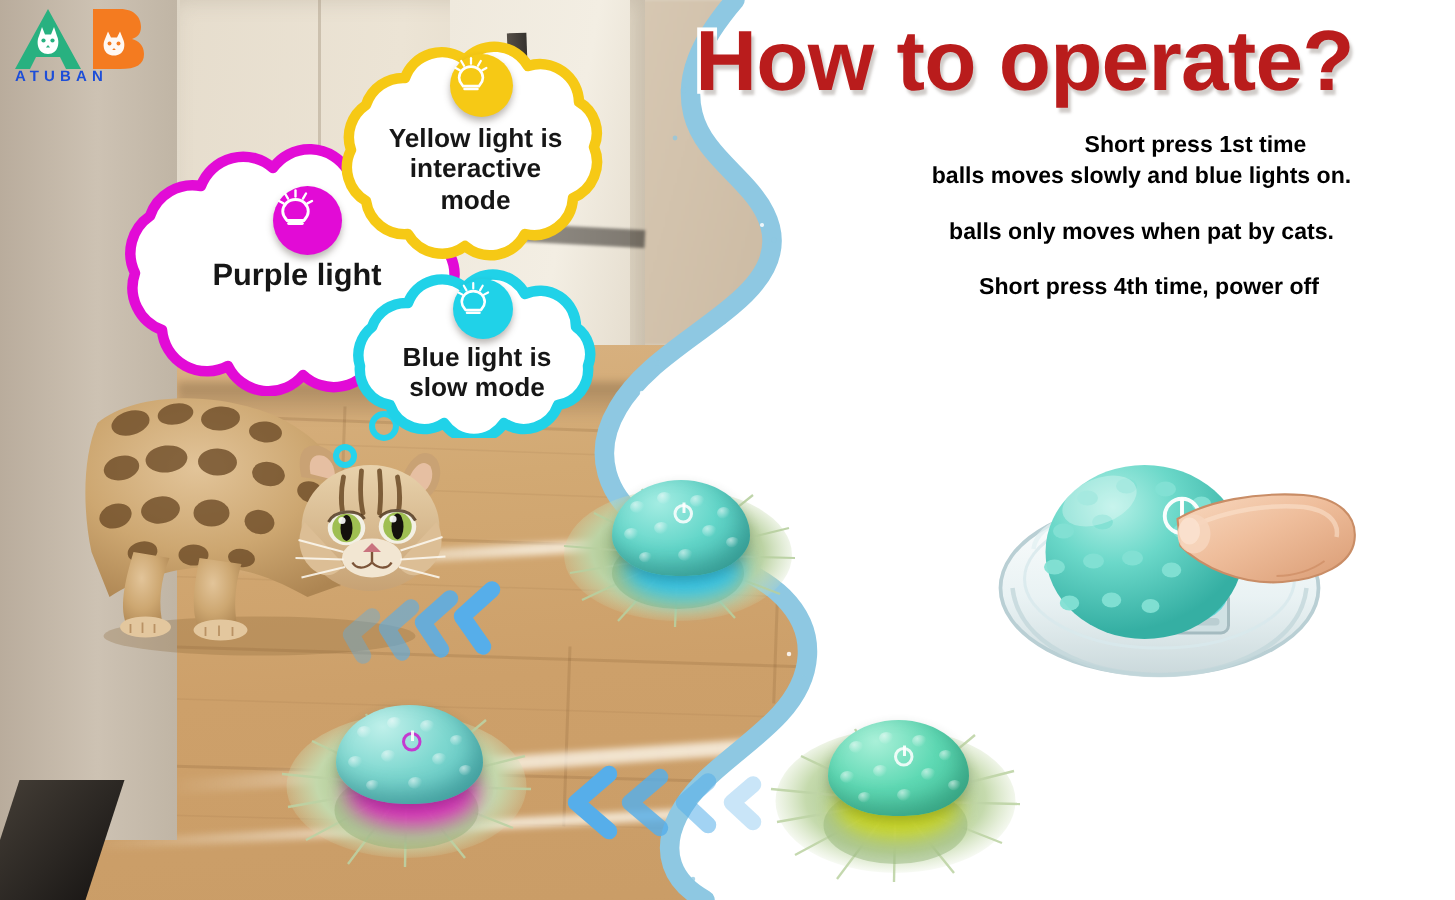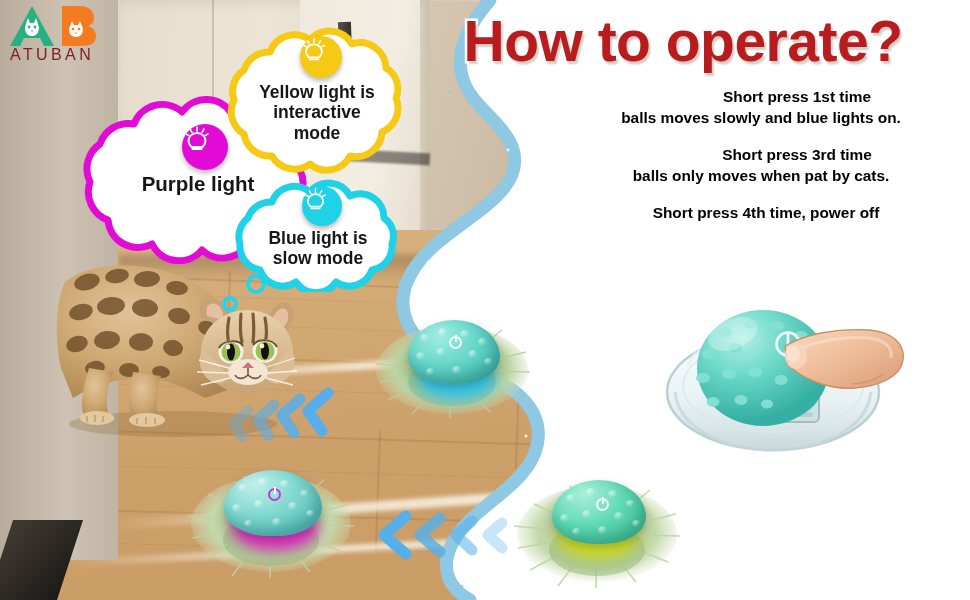--- a/index.html
+++ b/index.html
@@ -193,22 +193,22 @@
   
   #cat { position:absolute; left:55px; top:248px; width:250px; height:190px; }
 
   
   #hero { position:absolute; left:655px; top:300px; width:250px; height:160px; }
 
   
   #logo { position:absolute; left:8px; top:4px; width:110px; height:62px; }
   #logo .logo-text {
     position:absolute; left:2px; top:42px;
-    font-size:16px; letter-spacing:3.4px;
-    color:#7f1d1d; font-weight:400;
+    font-size:10px; letter-spacing:3.4px;
+    color:#1d4ed8; font-weight:700;
   }
 </style>
 </head>
 <body>
 
 <div id="stage">
 
   <div class="bg-wall"></div>
   <div class="bg-wallR"></div>
   <div class="bg-cabinet">
@@ -298,21 +298,20 @@
   </div>
 
   <div class="title">How to operate?</div>
 
   <div class="instructions">
     <div class="instr-block">
       <span class="l1">Short press 1st time</span>
       <span class="l2">balls moves slowly and blue lights on.</span>
     </div>
     <div class="instr-block">
-      <span class="l1">Short press 3rd time</span>
       <span class="l2">balls only moves when pat by cats.</span>
     </div>
     <div class="instr-block single">
       <span class="l1">Short press 4th time, power off</span>
     </div>
   </div>
 
   <div id="cat">
     <svg width="250" height="190" viewBox="0 0 250 190">
       <defs>

